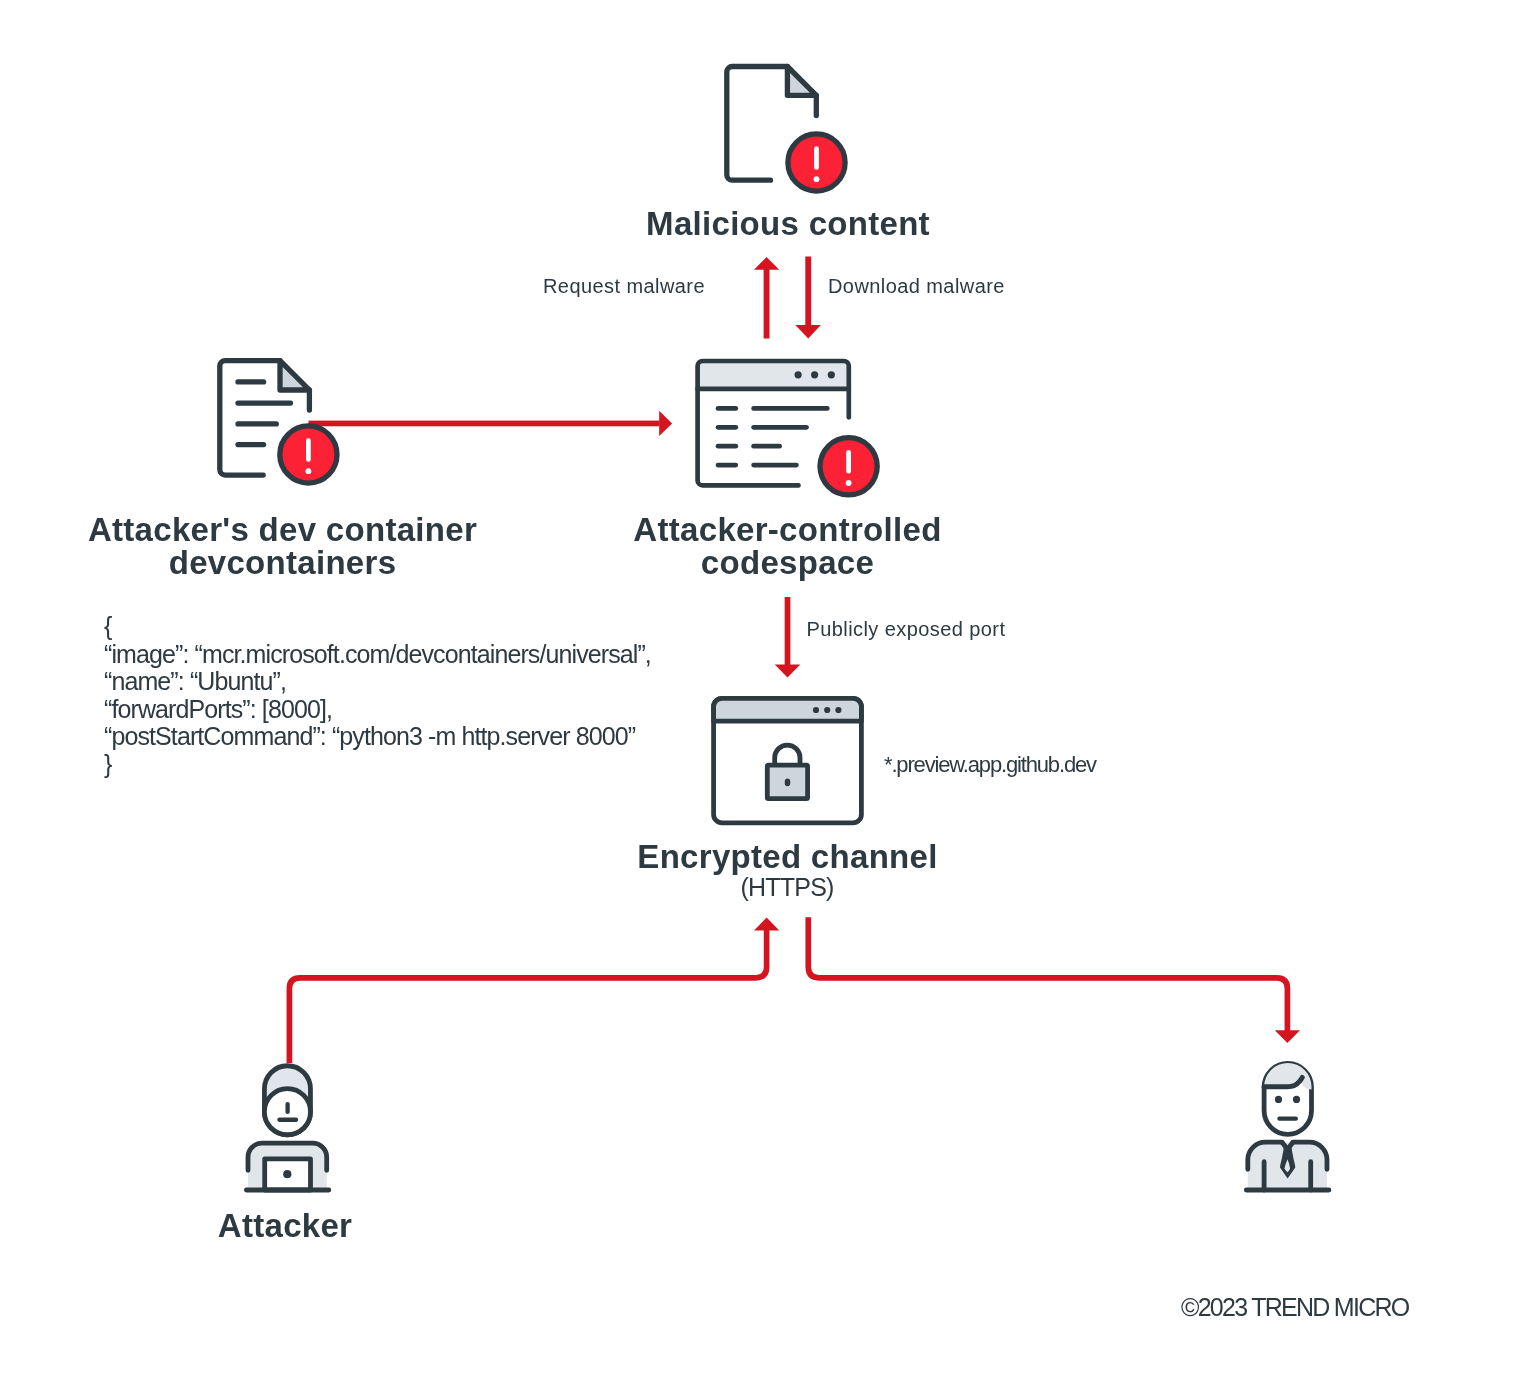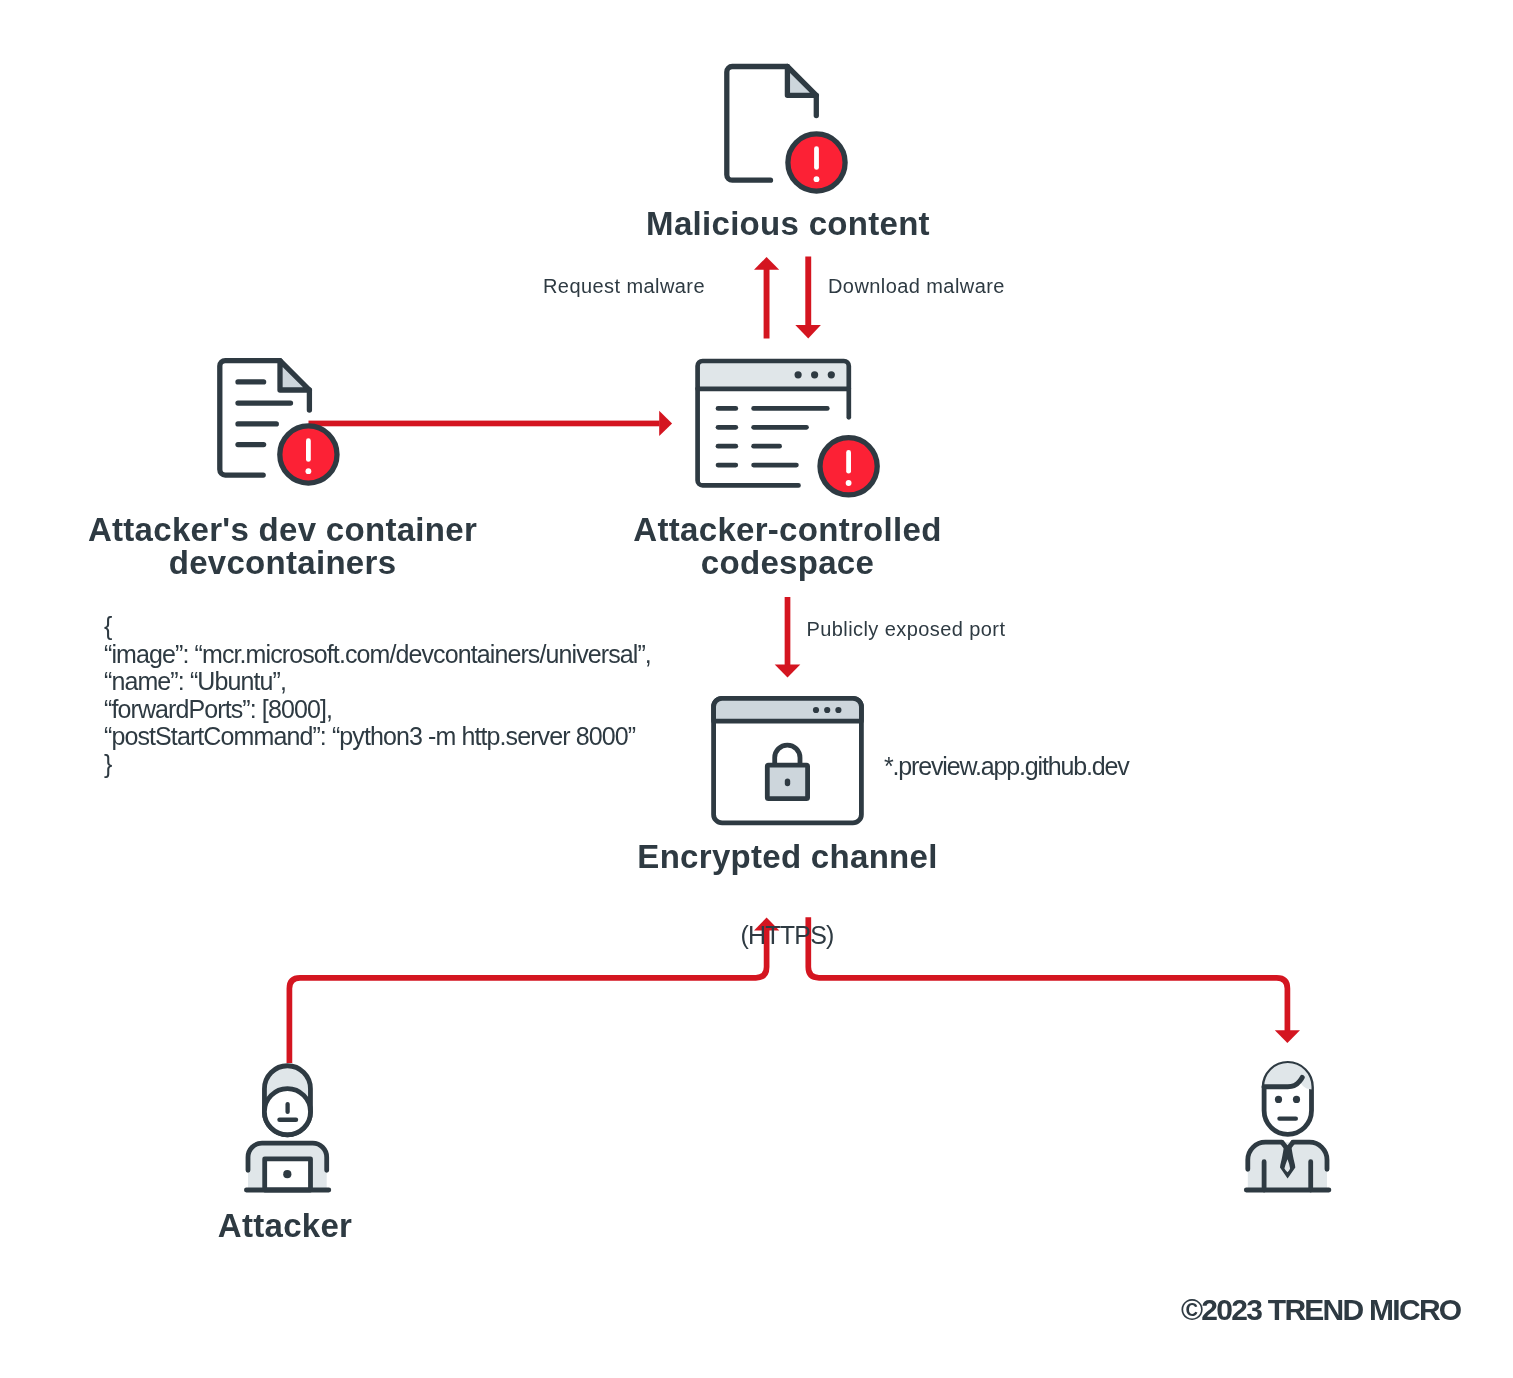--- a/index.html
+++ b/index.html
@@ -3,24 +3,24 @@
 <meta charset="utf-8">
 <style>
   html,body{margin:0;padding:0;background:#ffffff;}
   body{width:1513px;height:1378px;position:relative;overflow:hidden;
        font-family:"Liberation Sans",sans-serif;color:#2e3a42;}
   .stage{position:absolute;left:0;top:0;width:1513px;height:1378px;}
   svg.layer{position:absolute;left:0;top:0;width:1513px;height:1378px;overflow:visible;}
   .lbl{position:absolute;white-space:nowrap;}
   .node-label{font-weight:bold;font-size:33px;line-height:33.2px;text-align:center;letter-spacing:0.3px;}
   .edge-label{font-size:20px;font-weight:400;letter-spacing:0.42px;}
-  .sub-label{font-size:25px;font-weight:400;text-align:center;letter-spacing:-0.8px;text-indent:-0.8px;margin-top:48px;}
+  .sub-label{font-size:25px;font-weight:400;text-align:center;letter-spacing:-0.8px;text-indent:-0.8px;}
   .code{position:absolute;font-size:25px;line-height:27.6px;font-weight:400;white-space:nowrap;letter-spacing:-0.9px;}
-  .footer{position:absolute;font-size:30px;font-weight:700;letter-spacing:-1.73px;text-align:center;}
-  .annot{position:absolute;font-size:25px;font-weight:400;letter-spacing:-1.16px;}
+  .footer{position:absolute;font-size:25px;font-weight:400;letter-spacing:-1.73px;text-align:center;}
+  .annot{position:absolute;font-size:22px;font-weight:400;letter-spacing:-1.16px;}
 </style>
 </head>
 <body>
 
 <div class="stage">
 
 <svg class="layer" viewBox="0 0 1513 1378">
   <g fill="#d41520" stroke="none">
     <g>
       <rect x="763.6" y="266" width="5.9" height="72.5"></rect>

